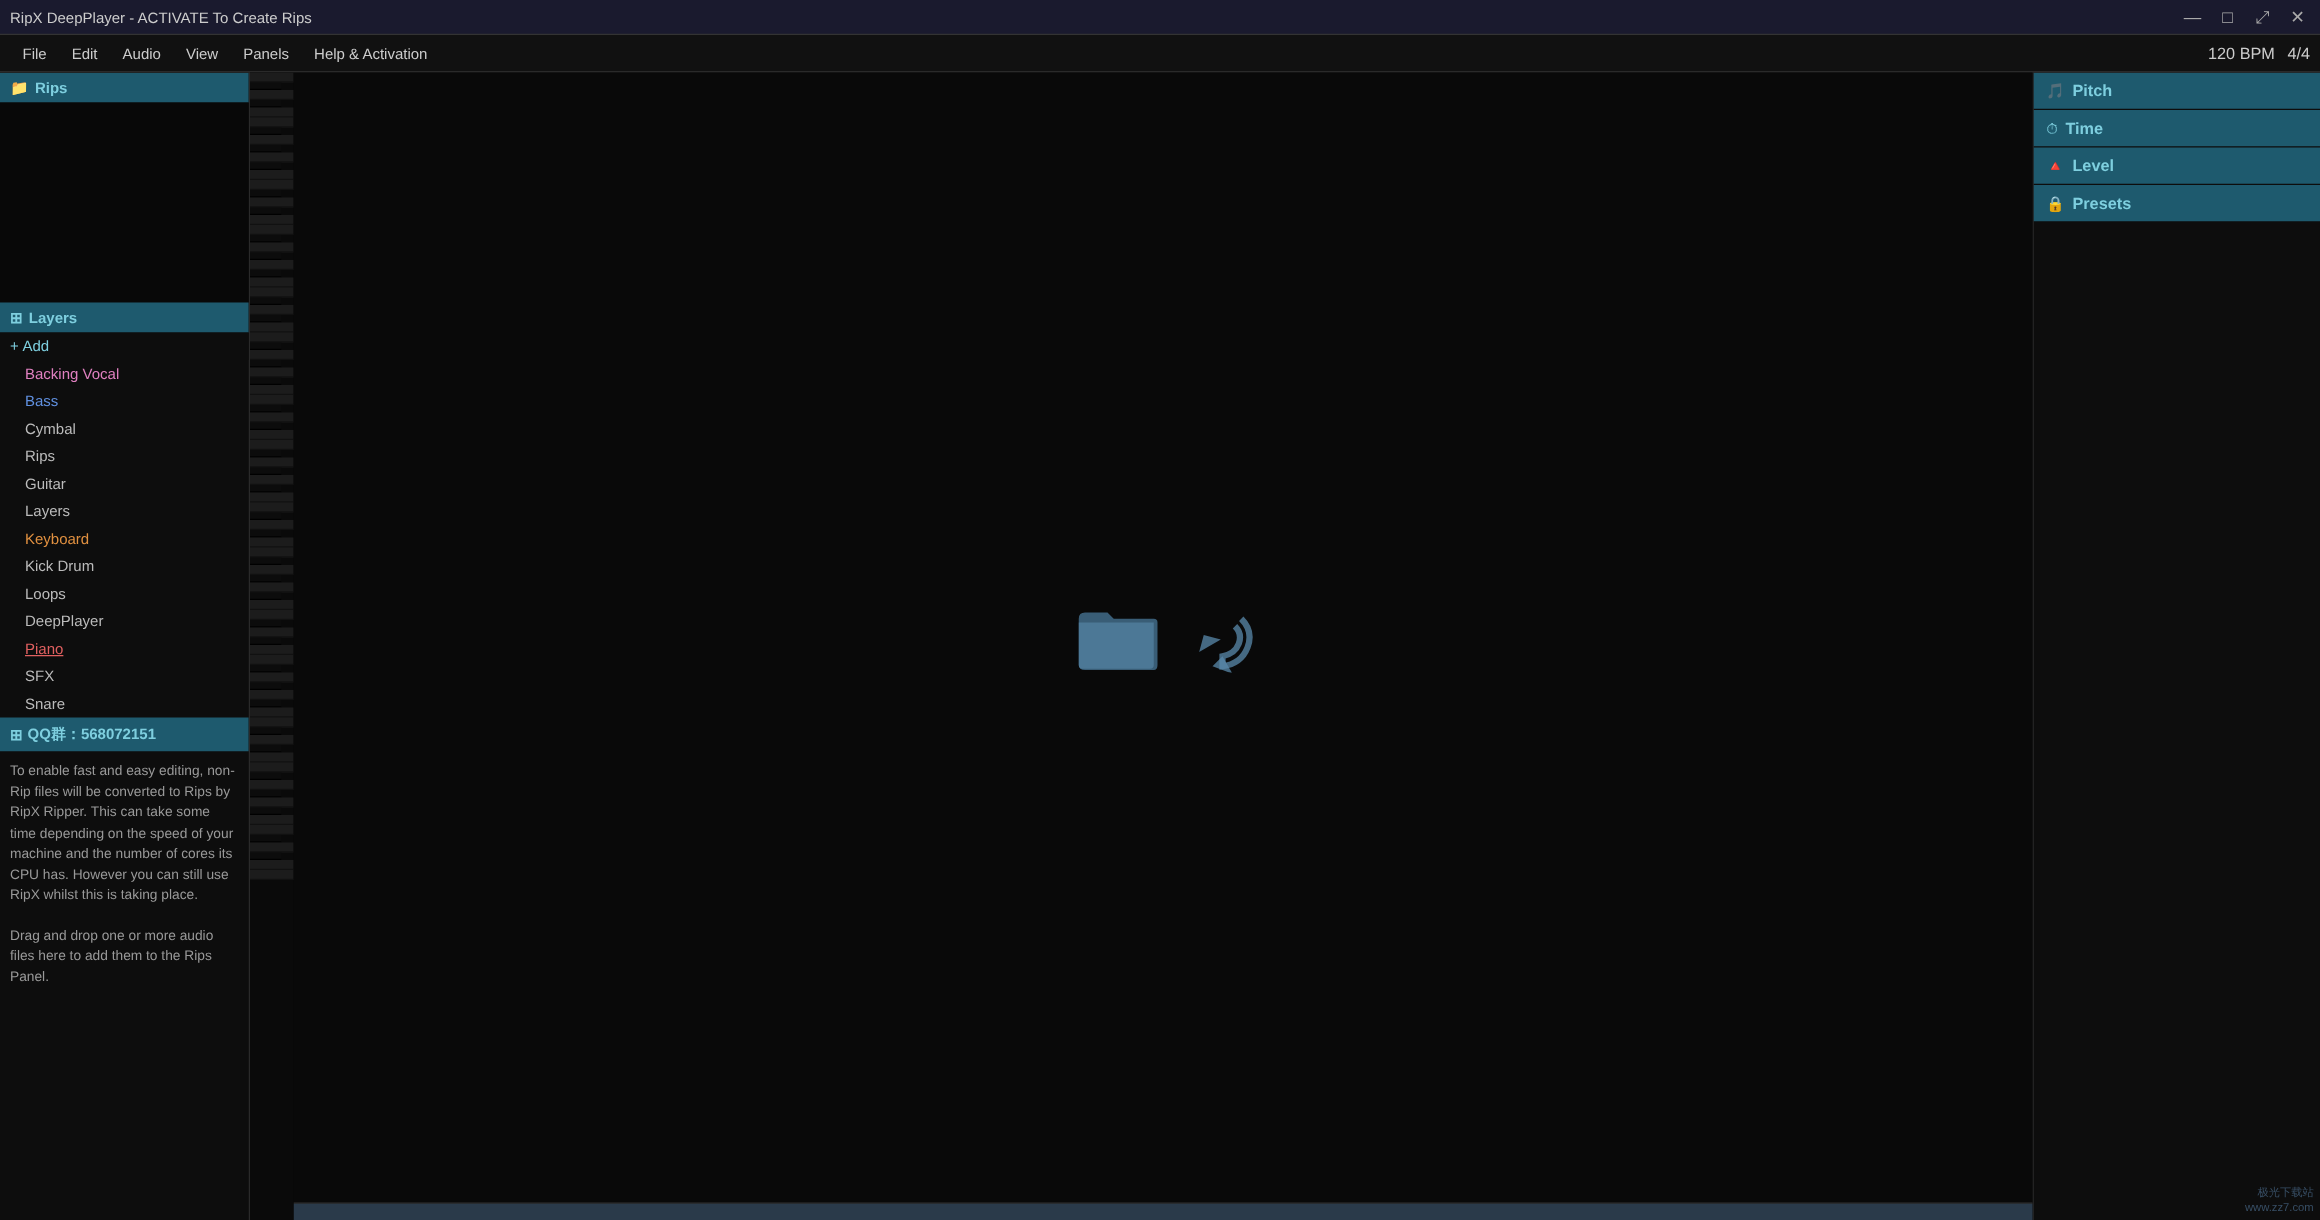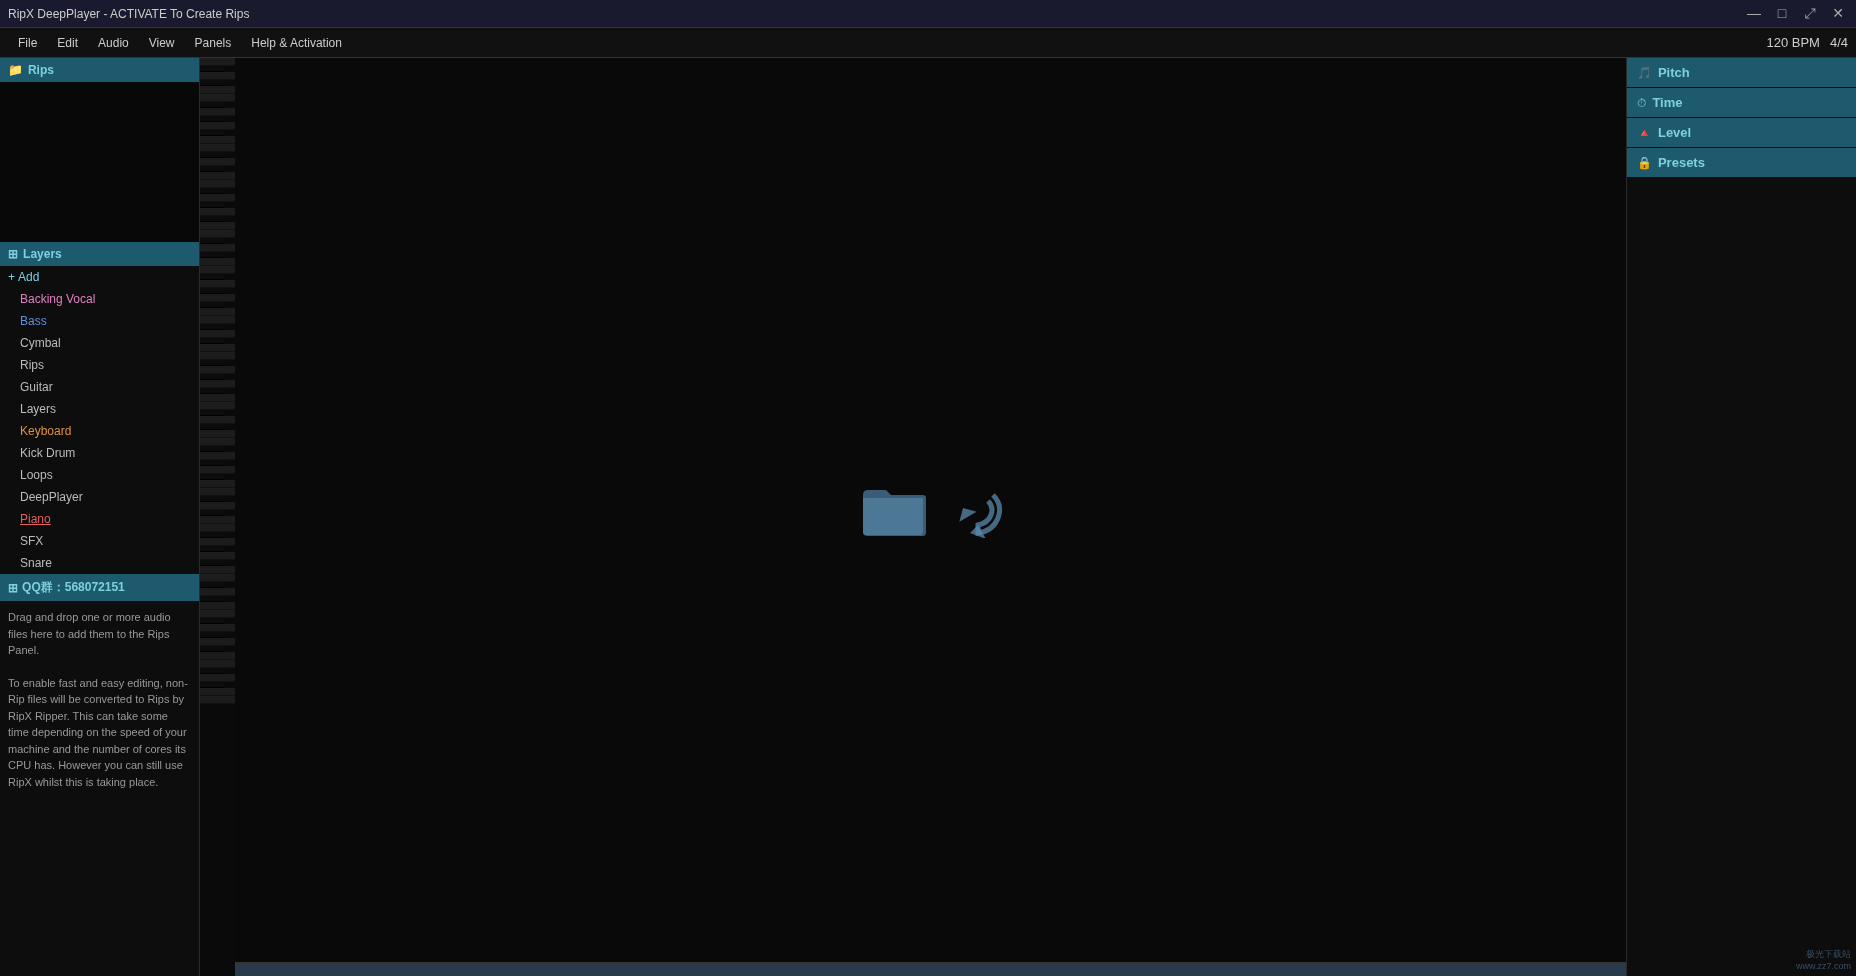--- a/index.html
+++ b/index.html
@@ -308,24 +308,24 @@
     <div class="layer-item">
       <span>Snare</span>
     </div>
 
     <div class="qq-panel">
       <span>⊞</span>
       <span>QQ群：568072151</span>
     </div>
 
     <div class="info-text">
+      <span>To enable fast and easy editing, non-Rip files will be converted to Rips by RipX Ripper. This can take some time depending on the speed of your machine and the number of cores its CPU has. However you can still use RipX whilst this is taking place.</span>
+    </div>
+    <div class="info-text">
       <span>Drag and drop one or more audio files here to add them to the Rips Panel.</span>
-    </div>
-    <div class="info-text">
-      <span>To enable fast and easy editing, non-Rip files will be converted to Rips by RipX Ripper. This can take some time depending on the speed of your machine and the number of cores its CPU has. However you can still use RipX whilst this is taking place.</span>
     </div>
   </div>
 
   <div class="piano-keys" id="piano-strip">
       <div style="height:8px; background:#1c1c1c; border-bottom:1px solid #111; width:100%;"></div>
       <div style="height:6px; background:#0c0c0c; border-bottom:1px solid #000; width:70%;"></div>
       <div style="height:8px; background:#1c1c1c; border-bottom:1px solid #111; width:100%;"></div>
       <div style="height:6px; background:#0c0c0c; border-bottom:1px solid #000; width:70%;"></div>
       <div style="height:8px; background:#1c1c1c; border-bottom:1px solid #111; width:100%;"></div>
       <div style="height:8px; background:#1c1c1c; border-bottom:1px solid #111; width:100%;"></div>

